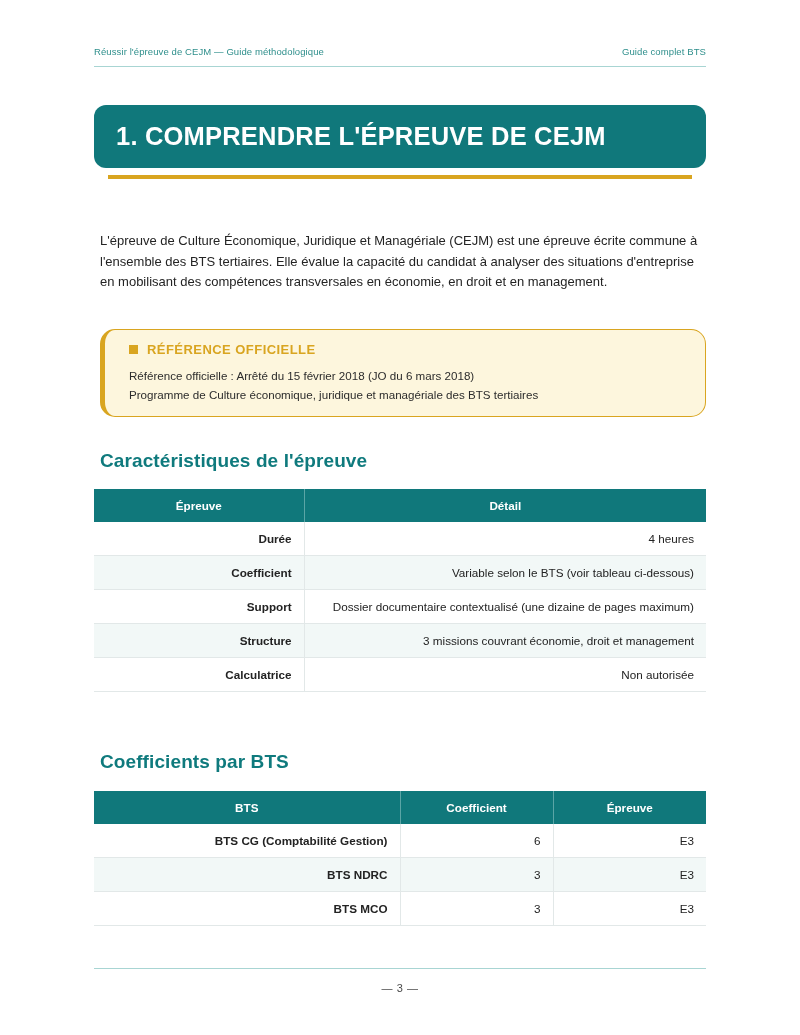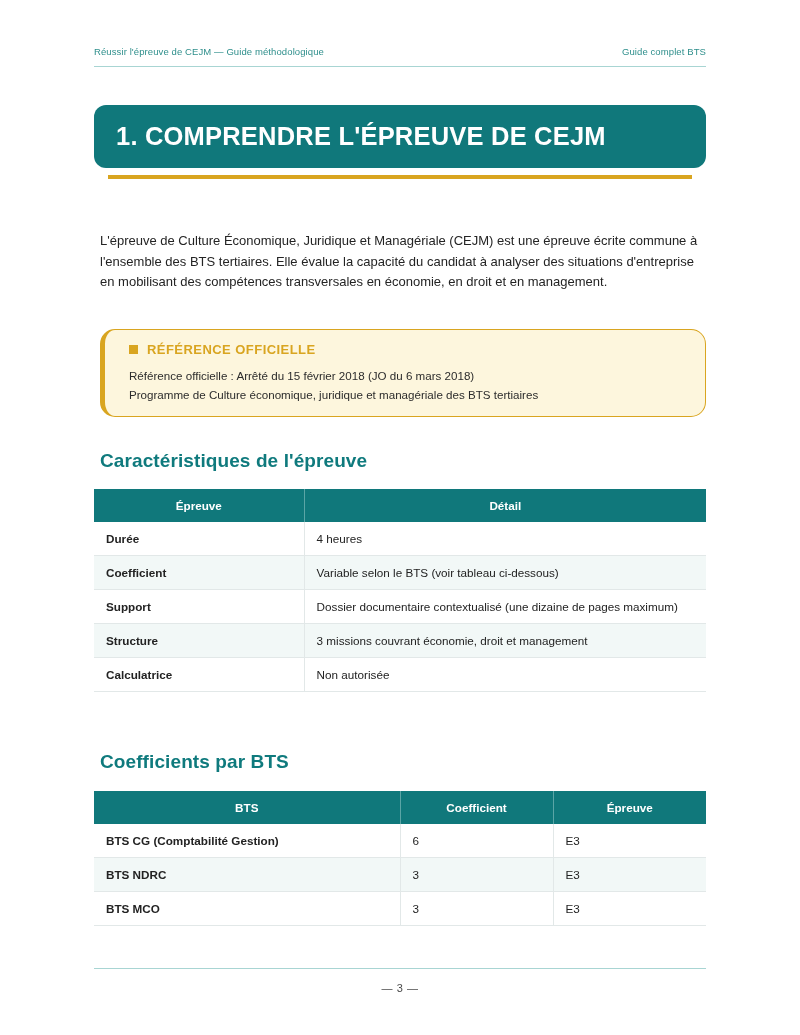--- a/index.html
+++ b/index.html
@@ -162,21 +162,21 @@
     border-right: 1px solid #5ba5a6;
   }
   table.doc-table thead th:last-child { border-right: none; }
 
   table.doc-table tbody td {
     padding: 10px 12px;
     border-bottom: 1px solid #e2e8e8;
     border-right: 1px solid #e2e8e8;
     color: #232323;
     vertical-align: middle;
-    text-align: left;
+    text-align: right;
   }
   table.doc-table tbody td:last-child { border-right: none; }
   table.doc-table tbody tr:nth-child(even) td { background: #f2f8f7; }
   table.doc-table tbody tr:nth-child(odd)  td { background: #ffffff; }
   table.doc-table tbody td.key { font-weight: bold; }
 
   
   #table-caracteristiques .c1 { width: 183px; }
   #table-caracteristiques .c2 { width: 350px; }
   #table-coefficients .c1 { width: 306px; }

